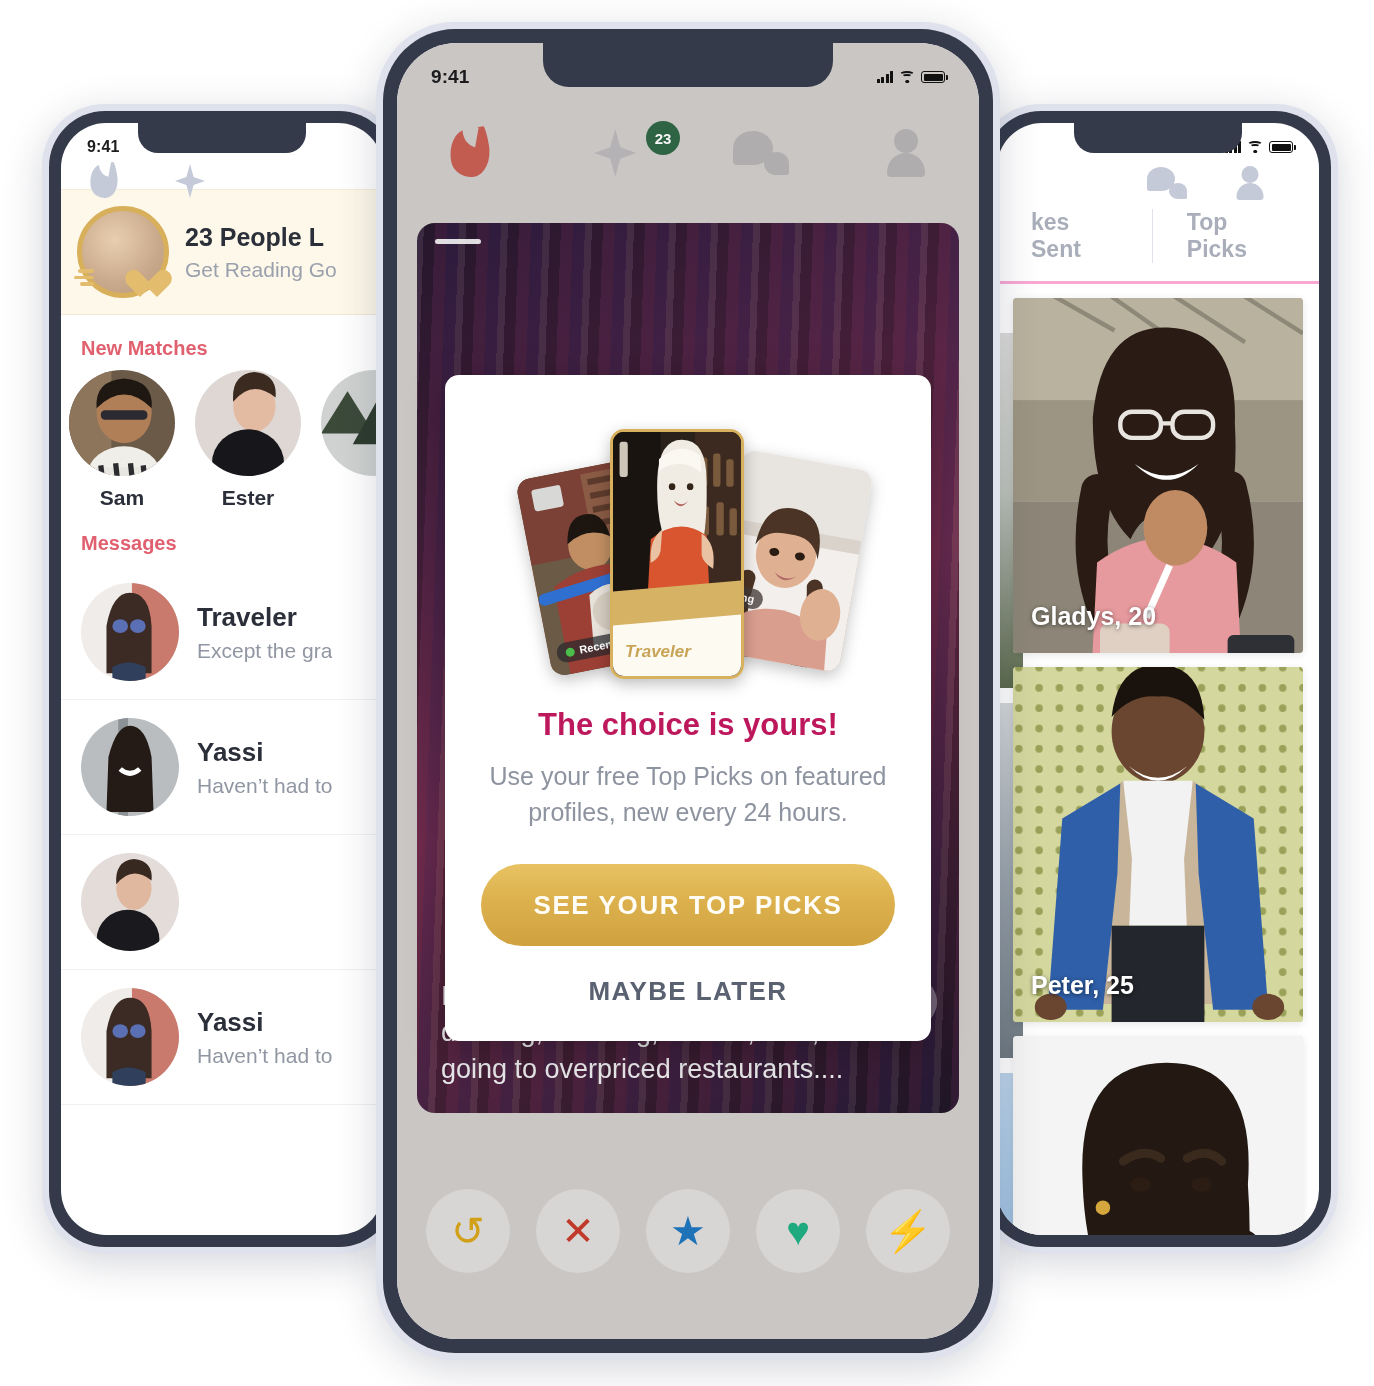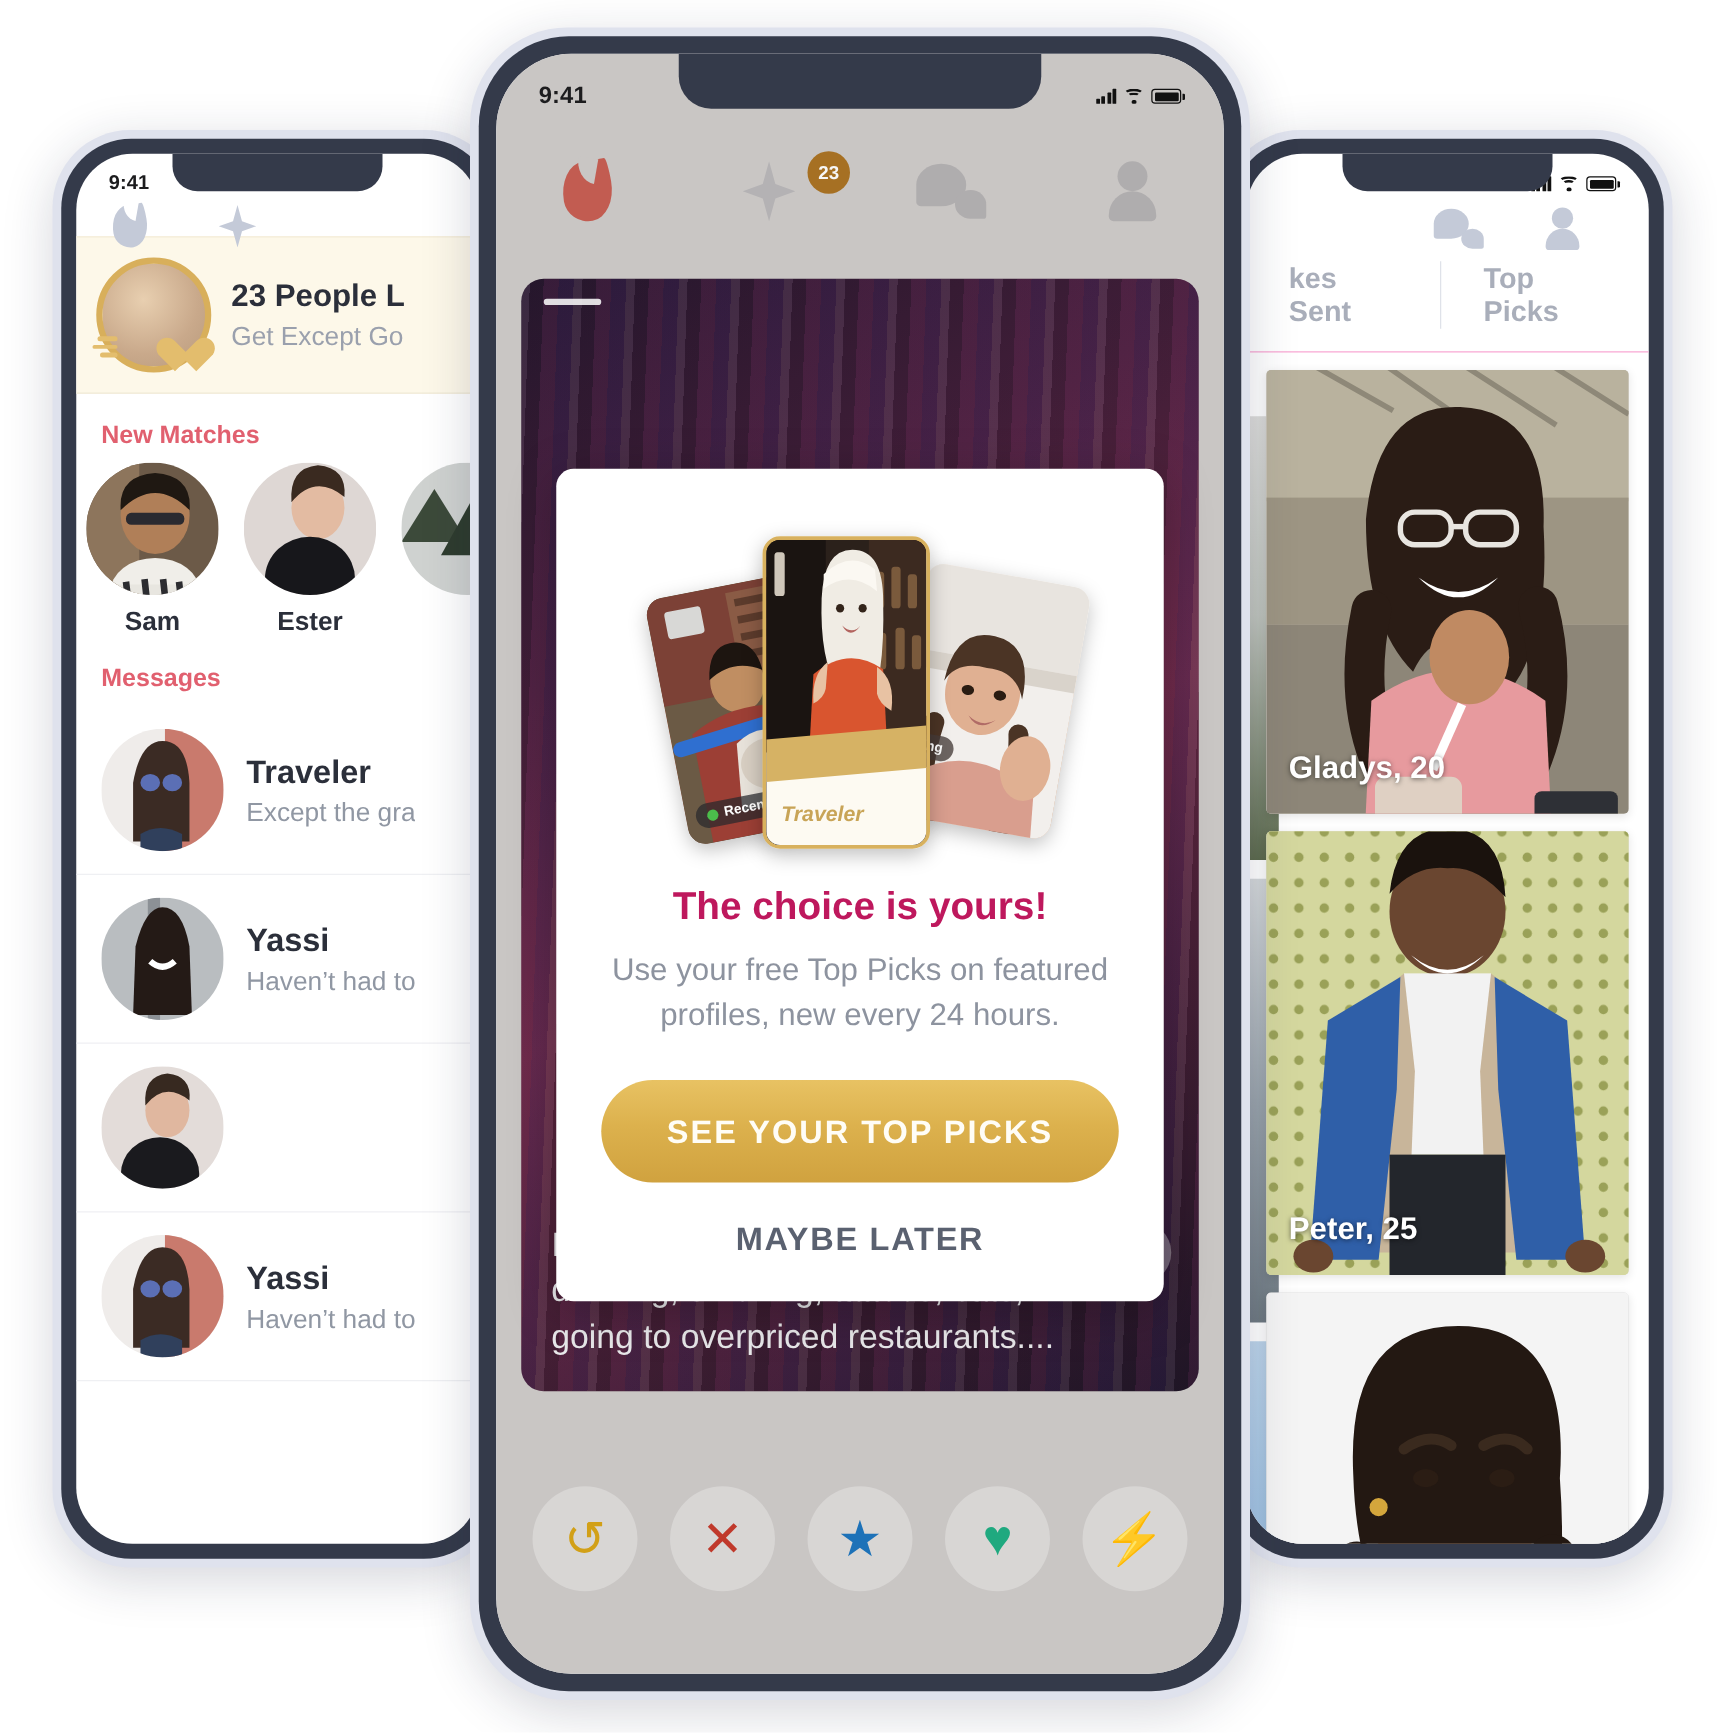--- a/index.html
+++ b/index.html
@@ -112,21 +112,21 @@
   .chatic::before{content:"";position:absolute;left:0;top:0;width:28px;height:24px;
        background:#c4cad8;border-radius:50% 50% 50% 10%;}
   .chatic::after{content:"";position:absolute;right:0;bottom:0;width:18px;height:16px;
        background:#c4cad8;border-radius:50% 50% 10% 50%;}
   .personic { width:30px; height:34px; position:relative; }
   .personic::before{content:"";position:absolute;left:50%;top:0;transform:translateX(-50%);
        width:17px;height:17px;border-radius:50%;background:#c4cad8;}
   .personic::after{content:"";position:absolute;left:50%;bottom:0;transform:translateX(-50%);
        width:27px;height:17px;background:#c4cad8;border-radius:14px 14px 3px 3px;}
   .r-tabs { display:flex; align-items:flex-end; justify-content:flex-end;
-            padding: 16px 0 18px 0; border-bottom:1px solid #f9a8d4; }
+            padding: 16px 0 18px 0; border-bottom:3px solid #f9a8d4; }
   .r-tab { font-size:23px; font-weight:700; color:#a9aeba; padding: 0 34px; }
   .r-tab.divider { border-left:1px solid #dfe2e9; }
   .pick-card { margin: 14px 16px 0 16px; border-radius:4px; overflow:hidden;
                position:relative; height:355px; background:#ddd;
                box-shadow: 0 2px 8px rgba(0,0,0,.10); }
   .pick-name { position:absolute; left:18px; bottom:22px; color:#fff;
                font-size:25px; font-weight:600; text-shadow:0 1px 4px rgba(0,0,0,.55); }
   .strip { position:absolute; left:0; top:0; bottom:0; width:26px; }
 
   
@@ -136,21 +136,21 @@
   .c-nav .cell { flex:1; display:flex; justify-content:center; position:relative; }
   .c-flame { width:40px; height:48px; background:#c0392b;
            border-radius: 50% 6% 50% 50% / 60% 40% 60% 40%;
            transform: rotate(-10deg); opacity:.75; position:relative; }
   .c-flame::before{content:"";position:absolute;top:-3px;left:14px;width:16px;height:20px;
            background:#c9c6c4;border-radius:0 0 0 100%;transform:rotate(20deg);}
   .c-spark { width:42px; height:48px; position:relative; }
   .c-spark::before{content:"";position:absolute;inset:0;background:#b4b2b4;
            clip-path: polygon(50% 0%, 62% 38%, 100% 50%, 62% 62%, 50% 100%, 38% 62%, 0% 50%, 38% 38%);}
   .c-badge { position:absolute; top:-8px; right:8px; width:34px; height:34px; border-radius:50%;
-           background:#a16207; color:#fff; font-size:15px; font-weight:700;
+           background:#14532d; color:#fff; font-size:15px; font-weight:700;
            display:flex; align-items:center; justify-content:center; opacity:.85; }
   .c-chat { width:56px; height:44px; position:relative; opacity:.6; }
   .c-chat::before{content:"";position:absolute;left:0;top:0;width:40px;height:34px;
        background:#9f9da0;border-radius:50% 50% 50% 10%;}
   .c-chat::after{content:"";position:absolute;right:0;bottom:0;width:25px;height:23px;
        background:#9f9da0;border-radius:50% 50% 10% 50%;}
   .c-person { width:42px; height:48px; position:relative; opacity:.6; }
   .c-person::before{content:"";position:absolute;left:50%;top:0;transform:translateX(-50%);
        width:24px;height:24px;border-radius:50%;background:#9f9da0;}
   .c-person::after{content:"";position:absolute;left:50%;bottom:0;transform:translateX(-50%);
@@ -245,21 +245,21 @@
           <div class="gold-ring">
             <div class="dashes">
                 <i></i>
                 <i></i>
                 <i></i>
               </div>
             <div class="hrt"></div>
           </div>
           <div class="gb-txt">
             <div class="gb-title">23 People L</div>
-            <div class="gb-sub">Get Except Go</div>
+            <div class="gb-sub">Get Reading Go</div>
           </div>
         </div>
 
         <div class="sec-title">New Matches</div>
         <div class="matches">
           <div class="match">
             <div class="av">
               <svg class="ph" viewBox="0 0 100 100" preserveAspectRatio="none">
                   <rect width="100" height="100" fill="#6c5a48"></rect>
                   <rect x="0" y="0" width="40" height="100" fill="#8d755c"></rect>

